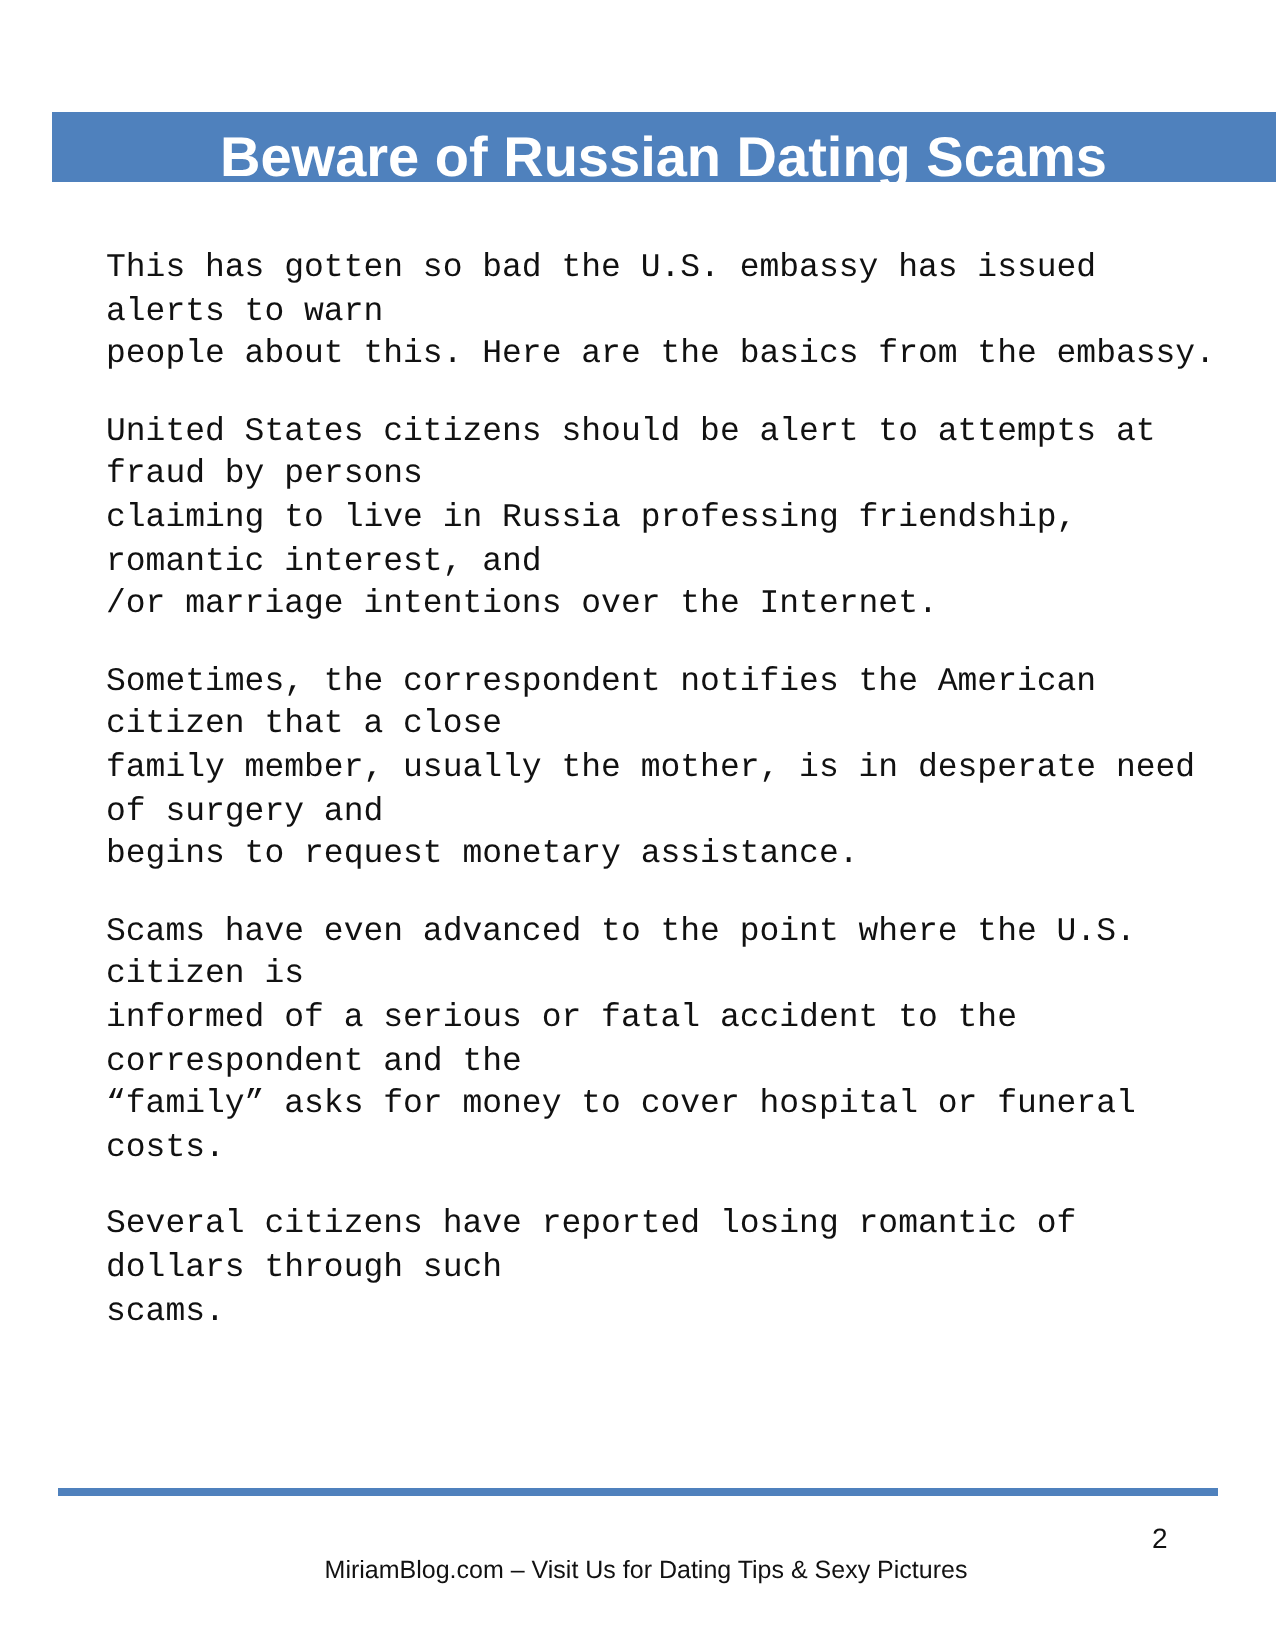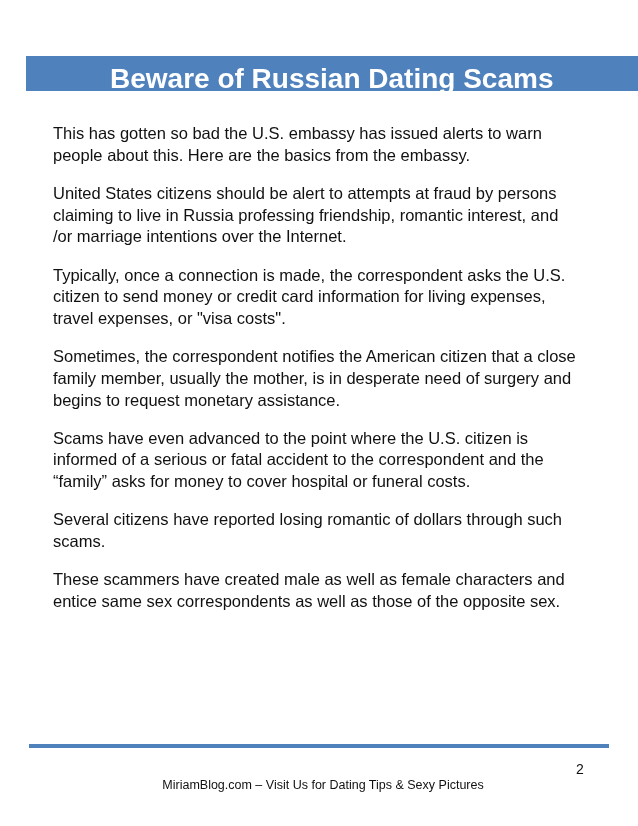--- a/index.html
+++ b/index.html
@@ -32,20 +32,21 @@
       font-weight: bold;
       color: #ffffff;
       line-height: 32px;
       white-space: nowrap;
     }
     .body-content {
       position: absolute;
       left: 53px;
       top: 123px;
       width: 560px;
+      font-family: Liberation Mono, monospace;
     }
     .body-content p {
       margin: 0 0 16.5px 0;
       font-size: 16.5px;
       line-height: 21.7px;
       white-space: pre-line;
       color: #111111;
     }
     .rule {
       position: absolute;
@@ -80,32 +81,27 @@
 <div class="title-banner">
   <h1 class="title-text">Beware of Russian Dating Scams</h1>
 </div>
 
 <div class="body-content">
   <p>This has gotten so bad the U.S. embassy has issued alerts to warn
 people about this.  Here are the basics from the embassy.</p>
   <p>United States citizens should be alert to attempts at fraud by persons
 claiming to live in Russia professing friendship, romantic interest, and
 /or marriage intentions over the Internet.</p>
-  <p>Typically, once a connection is made, the correspondent asks the U.S.
-citizen to send money or credit card information for living expenses,
-travel expenses, or "visa costs".</p>
   <p>Sometimes, the correspondent notifies the American citizen that a close
 family member, usually the mother, is in desperate need of surgery and
 begins to request monetary assistance.</p>
   <p>Scams have even advanced to the point where the U.S. citizen is
 informed of a serious or fatal accident to the correspondent and the
 “family” asks for money to cover hospital or funeral costs.</p>
   <p>Several citizens have reported losing romantic of dollars through such
 scams.</p>
-  <p>These scammers have created male as well as female characters and
-entice same sex correspondents as well as those of the opposite sex.</p>
 </div>
 
 <div class="rule"></div>
 
 <div class="page-number">2</div>
 
 <div class="footer-text">MiriamBlog.com – Visit Us for Dating Tips &amp; Sexy Pictures</div>
 
 </body></html>

